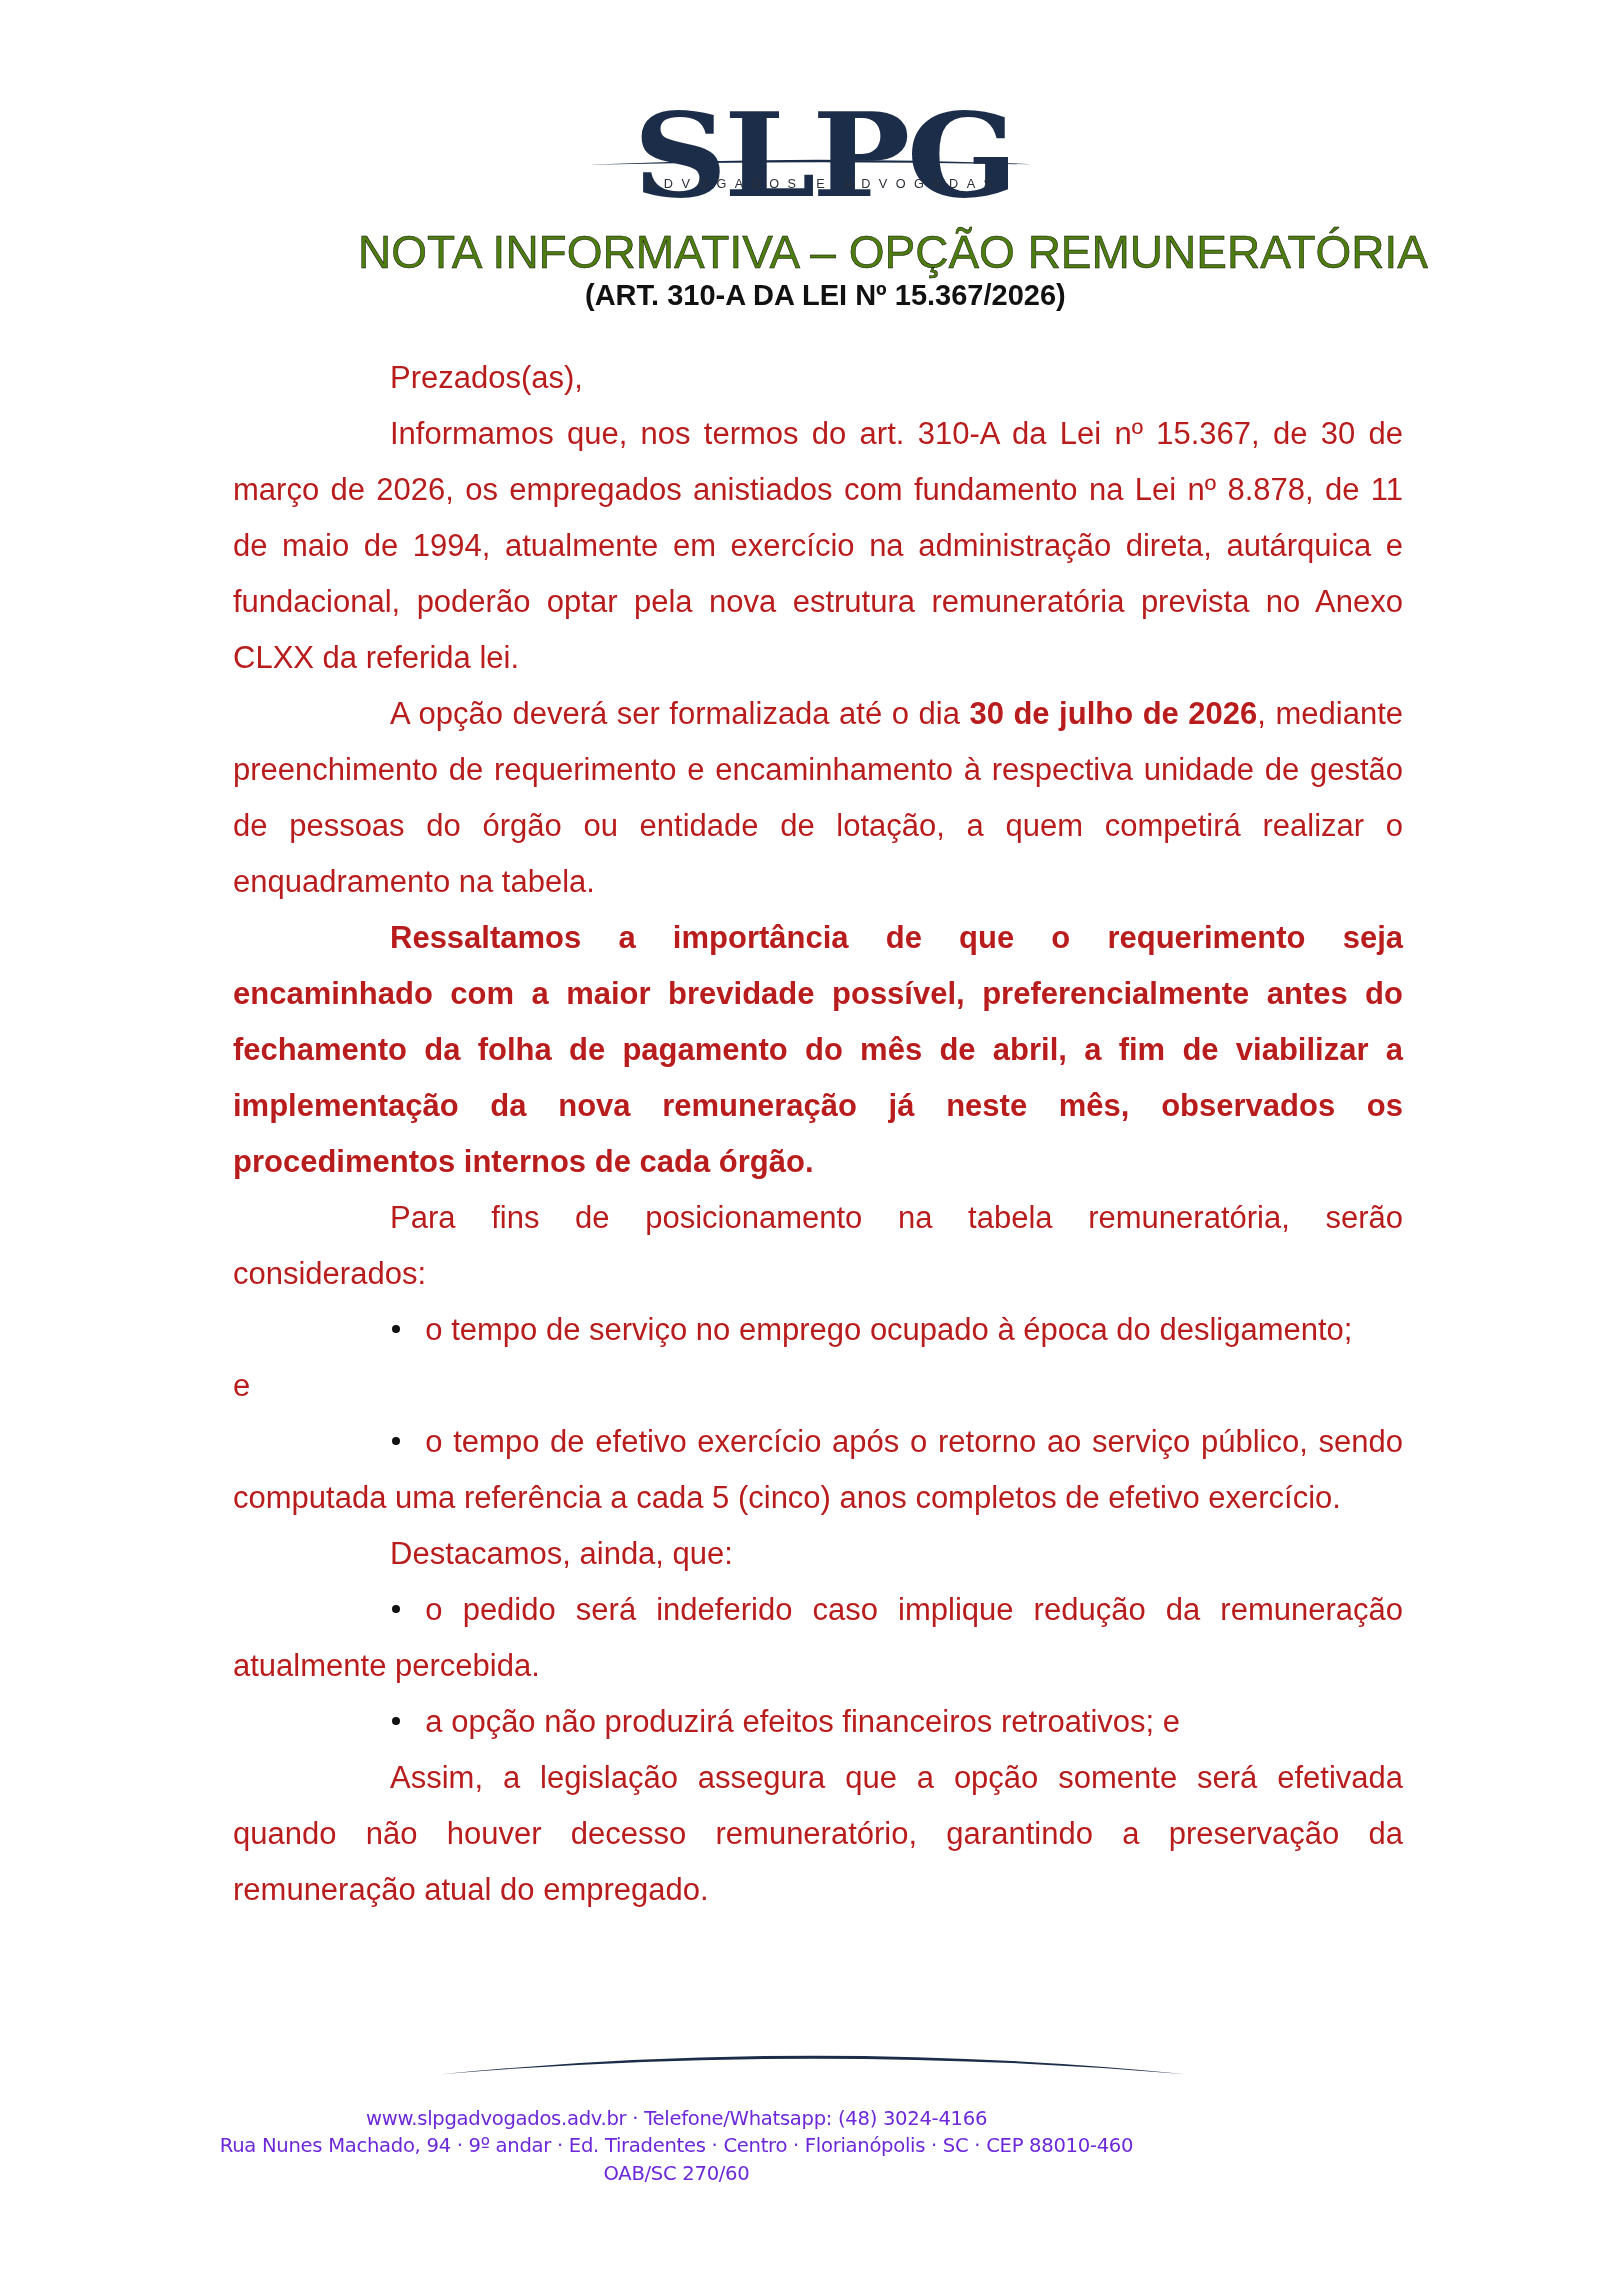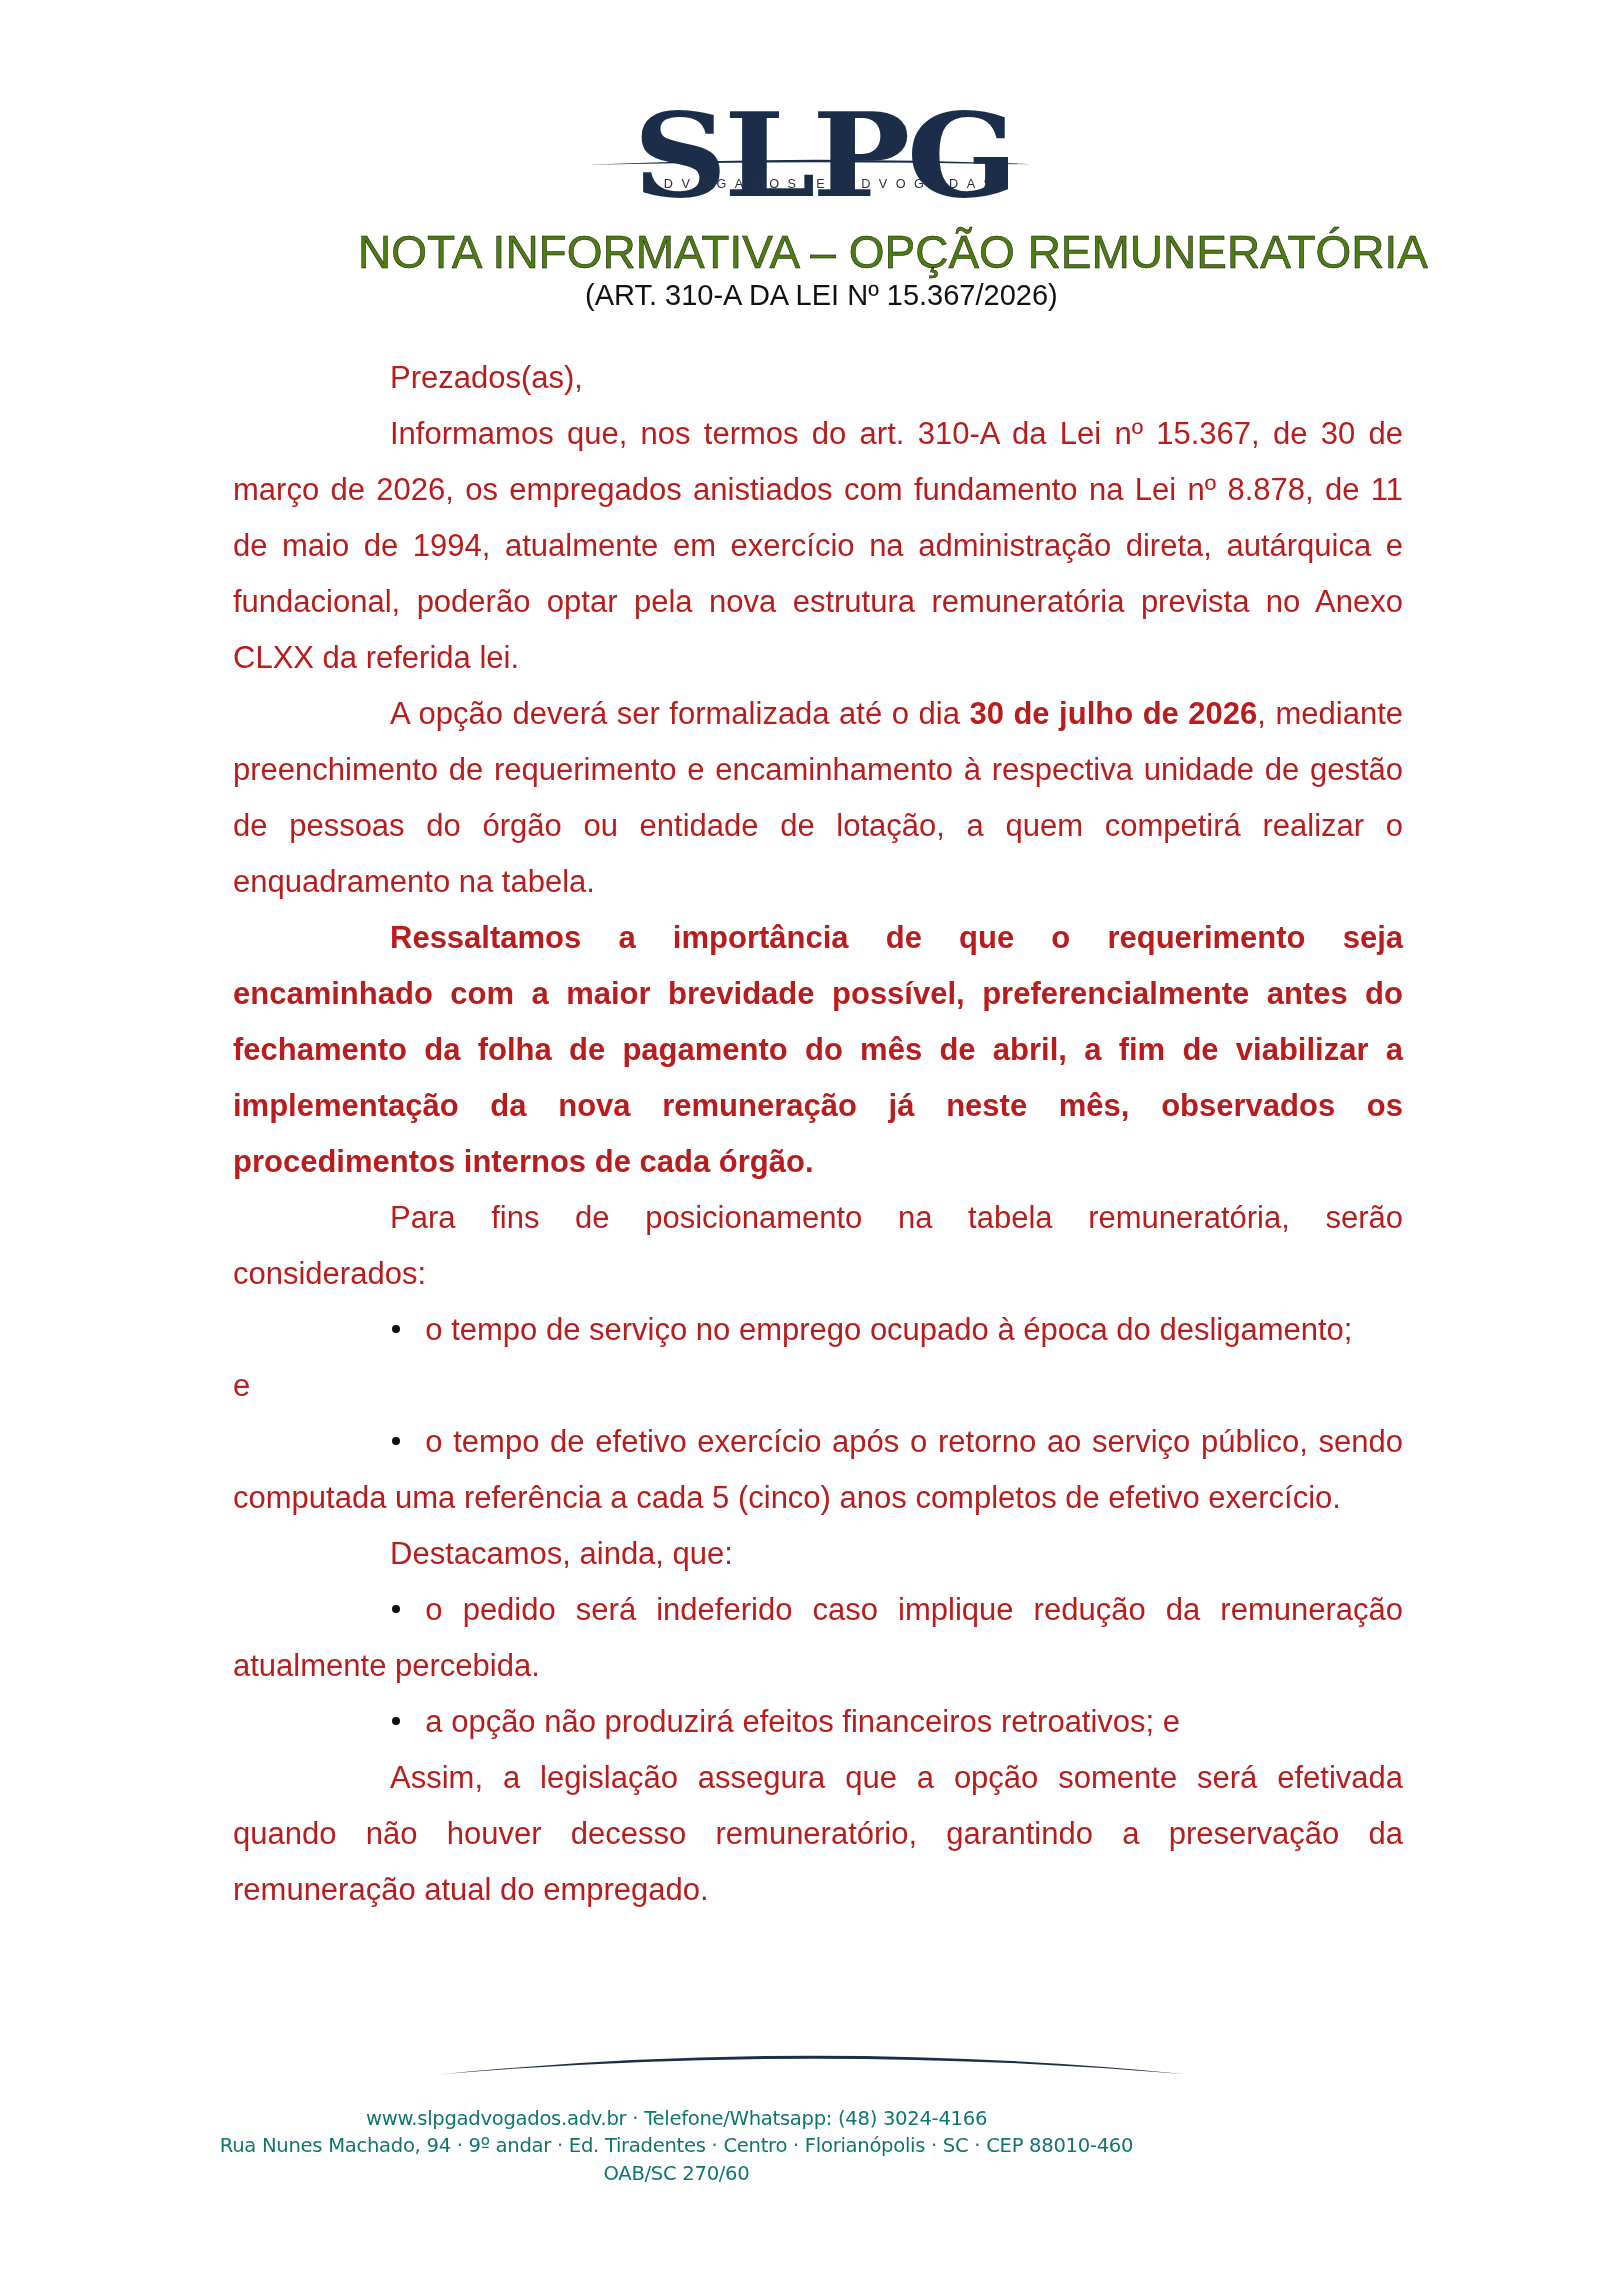--- a/index.html
+++ b/index.html
@@ -24,21 +24,21 @@
   
   .title {
     position: absolute; left: 358px; top: 233px; width: 941px;
     font-family: "Liberation Sans", sans-serif; font-size: 46px; line-height: 39px;
     color: #4d7c0f; white-space: nowrap; font-weight: normal;
     -webkit-text-stroke: 0.5px #111;
   }
   .subtitle {
     position: absolute; left: 585px; top: 278px; width: 549px;
     font-family: "Liberation Sans", sans-serif; font-size: 29px; line-height: 35px;
-    font-weight: normal; color: #111; white-space: nowrap;
+    font-weight: bold; color: #111; white-space: nowrap;
   }
 
   
   .body {
     position: absolute; left: 233px; top: 350px; width: 1170px;
     font-family: "Liberation Sans", sans-serif; font-size: 31px; line-height: 56px;
     color: #b91c1c; text-align: justify;
   }
   .body p { margin: 0; text-indent: 157px; }
   .body .b { font-weight: bold; }
@@ -49,21 +49,21 @@
     position: relative; top: -2.9px;
   }
   .body p.bul { text-indent: 159px; }
   .body p.nojust { text-align: left; }
 
   
   .footer-arc { position: absolute; left: 441px; top: 2047px; width: 745px; height: 33px; }
   .footer {
     position: absolute; left: 0; top: 2105px; width: 1353px; text-align: center;
     font-family: "DejaVu Sans", sans-serif; font-size: 19.6px; line-height: 27.4px;
-    color: #0f766e; letter-spacing: -0.3px;
+    color: #6d28d9; letter-spacing: -0.3px;
   }
   .footer div { white-space: nowrap; }
 </style>
 </head>
 <body>
 
 <div class="page">
 
   <div class="logo">
     <div class="logo-word">SLPG</div>

